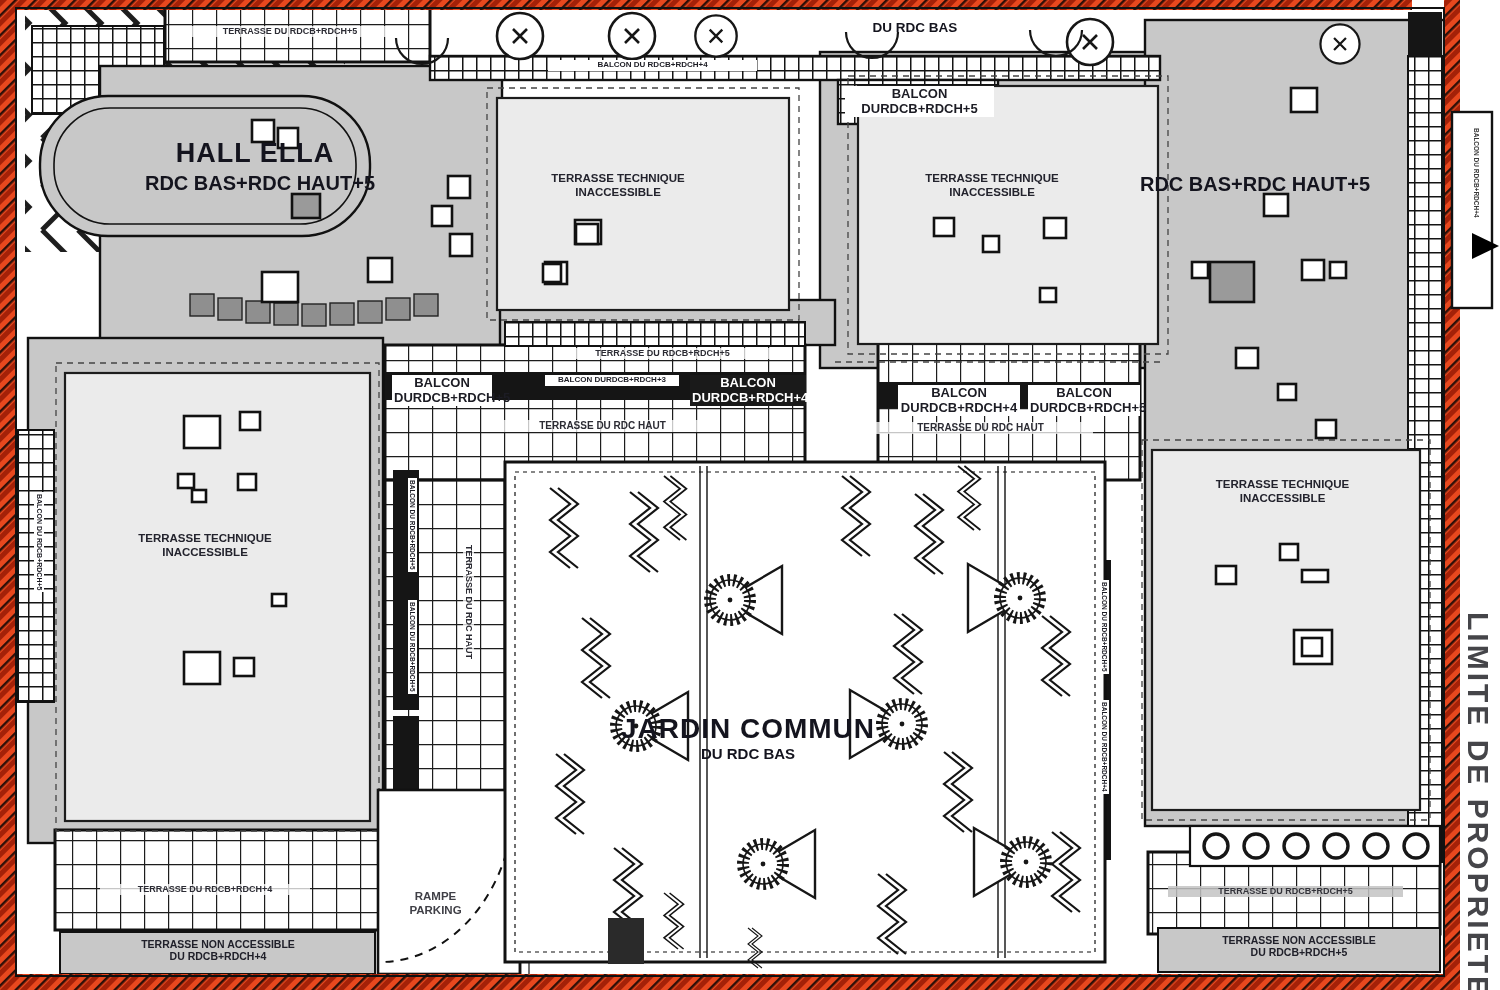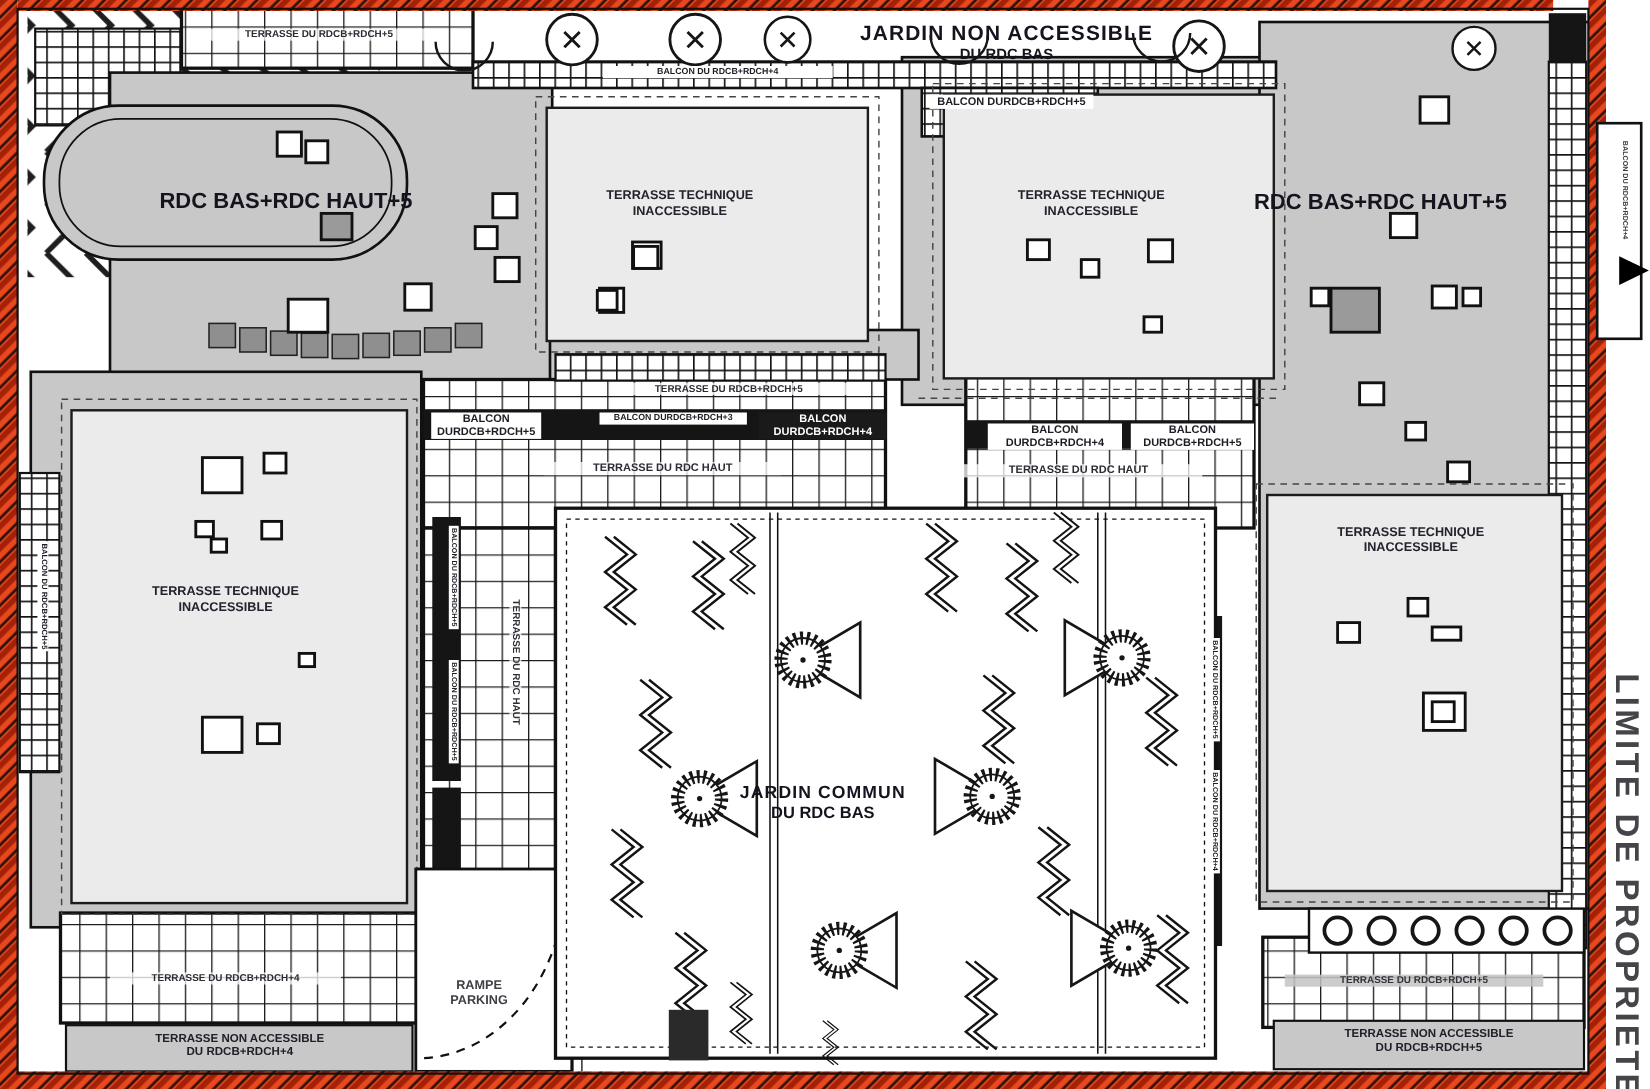--- a/index.html
+++ b/index.html
@@ -7,24 +7,24 @@
          font-family:"Liberation Sans",sans-serif;}
   .stage svg{position:absolute;left:0;top:0;}
   .lbl{position:absolute;font-weight:bold;color:#14141e;text-align:center;line-height:1.18;}
   .lbl span{display:block;}
   .big{font-size:27px;letter-spacing:1px;white-space:nowrap;}
   .lvl{font-size:20px;white-space:nowrap;}
   .tt{font-size:11.5px;color:#23232d;}
   .sm{font-size:10px;color:#2c2c34;white-space:nowrap;}
   .tiny{font-size:9px;color:#2c2c34;white-space:nowrap;}
   .chip{position:absolute;background:#fff;font-weight:bold;color:#1c1c24;text-align:center;
-        line-height:1.12;padding:1px 2px;font-size:10px;}
+        line-height:1.12;padding:1px 2px;font-size:13px;}
   .chip.dark{background:#1a1a1a;color:#fff;}
   .vert{transform-origin:0 0;transform:rotate(90deg);white-space:nowrap;font-weight:bold;}
-  .gardenC .l1,.gardenC .l2{font-size:16px;letter-spacing:1px;}
+  .gardenC .l1,.gardenC .l2{font-size:28px;letter-spacing:1px;}
   .gardenC .l3{font-size:15px;}
   .gardenT .l1{font-size:19px;letter-spacing:1px;}
   .gardenT .l2{font-size:13.5px;}
   .band{font-size:10.5px;color:#20202a;}
   .rampe{font-size:11.5px;color:#3f3f46;}
   .limite{font-size:30px;letter-spacing:3px;color:#454549;font-weight:600;}
   .bg-soft{background:rgba(255,255,255,.75);}
   .bg-gray{background:rgba(195,195,195,.85);color:#33333a;}
 </style>
 </head>
@@ -249,25 +249,25 @@
     <rect x="0" y="0" width="16" height="990" fill="url(#redh)"></rect>
     <rect x="16" y="0" width="1396" height="10" fill="url(#redh)"></rect>
     <rect x="1444" y="0" width="16" height="990" fill="url(#redh)"></rect>
     <rect x="0" y="974" width="1460" height="16" fill="url(#redh)"></rect>
     <rect x="16" y="8" width="1428" height="968" fill="none" stroke="#111" stroke-width="2"></rect>
   </g>
   <rect x="1452" y="112" width="40" height="196" fill="#fff" stroke="#111" stroke-width="2.4"></rect>
   <polygon points="1472,233 1472,259 1499,246" fill="#000"></polygon>
 </svg>
 
+<div class="lbl big" style="left:110px;top:138px;width:290px;">HALL ELLA</div>
 <div class="lbl lvl" style="left:95px;top:172px;width:330px;">RDC BAS+RDC HAUT+5</div>
 <div class="lbl lvl" style="left:1090px;top:173px;width:330px;">RDC BAS+RDC HAUT+5</div>
 
 <div class="lbl gardenT" style="left:770px;top:20px;width:290px;">
-  <span class="l1">JARDIN NON ACCESSIBLE</span>
   <span class="l2">DU RDC BAS</span>
 </div>
 
 <div class="lbl gardenC" style="left:598px;top:712px;width:300px;">
   <span class="l1">JARDIN COMMUN</span>
   <span class="l3">DU RDC BAS</span>
 </div>
 
 <div class="lbl tt" style="left:498px;top:172px;width:240px;">
   <span>TERRASSE TECHNIQUE</span>

